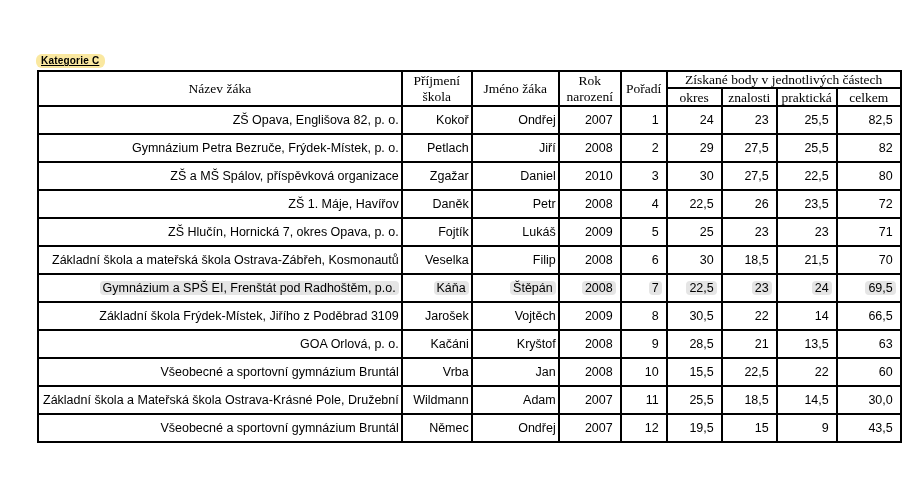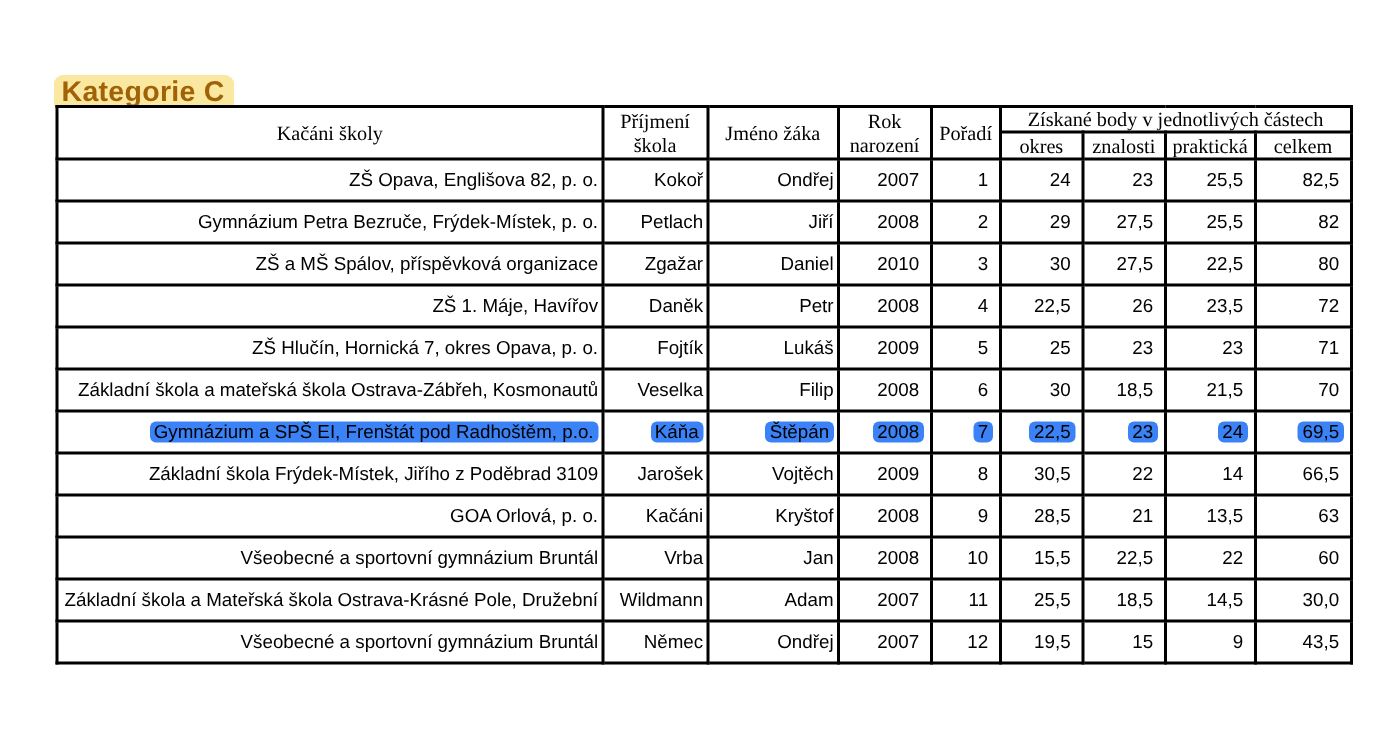--- a/index.html
+++ b/index.html
@@ -4,21 +4,21 @@
 <style>
   html,body { margin:0; padding:0; }
   body {
     width:920px; height:487px; background:#ffffff; position:relative;
     font-family:"Liberation Sans", sans-serif; color:#000;
   }
   .title-wrap { position:absolute; left:36px; top:50px; }
   .title-hl {
     display:inline-block; background:#FAE8A0; border-radius:6px;
     padding:1px 6px 2px 5px;
-    color:#a16207; font-weight:bold; font-size:19px; letter-spacing:.2px;
+    color:#000000; font-weight:bold; font-size:10px; letter-spacing:.2px;text-decoration:underline;
   }
   table.results {
     position:absolute; left:37px; top:70px;
     border-collapse:collapse; table-layout:fixed;
     background:#fff;
   }
   .results th, .results td {
     border:2px solid #000; overflow:hidden; box-sizing:border-box;
   }
   .results th {
@@ -26,21 +26,21 @@
     font-size:13.5px; text-align:center; line-height:1.12; padding:0 2px;
   }
   .results thead tr.group-row { height:17px; }
   .results thead tr.sub-row  { height:18px; }
   .results tbody tr { height:28px; }
   .results td { font-size:12.5px; }
   td.c-text { text-align:right; padding:0 2px 0 4px; white-space:nowrap; }
   td.c-num  { text-align:right; padding:0 7px 0 2px; white-space:nowrap; }
   .tv { border-left-width:1px; border-right-width:1px; }
   .mark {
-    background:#3b82f6; border-radius:4px; padding:0 3px; margin-left:-3px;
+    background:#e5e5e5; border-radius:4px; padding:0 3px; margin-left:-3px;
   }
   td.c-num .mark { margin-left:0; margin-right:-3px; }
 </style>
 </head>
 <body>
 
 <div class="title-wrap">
   <span class="title-hl">Kategorie C</span>
 </div>
 
@@ -51,21 +51,21 @@
       <col style="width:87px">
     <col style="width:62px">
       <col style="width:46px">
       <col style="width:55px">
     <col style="width:55px">
       <col style="width:60px">
       <col style="width:64px">
   </colgroup>
   <thead>
     <tr class="group-row">
-      <th rowspan="2" class="tv">Kačáni školy</th>
+      <th rowspan="2" class="tv">Název žáka</th>
       <th rowspan="2" class="tv">Příjmení škola</th>
       <th rowspan="2" class="tv">Jméno žáka</th>
       <th rowspan="2">Rok narození</th>
       <th rowspan="2">Pořadí</th>
       <th colspan="4">Získané body v jednotlivých částech</th>
     </tr>
     <tr class="sub-row">
       <th>okres</th>
       <th>znalosti</th>
       <th>praktická</th>

